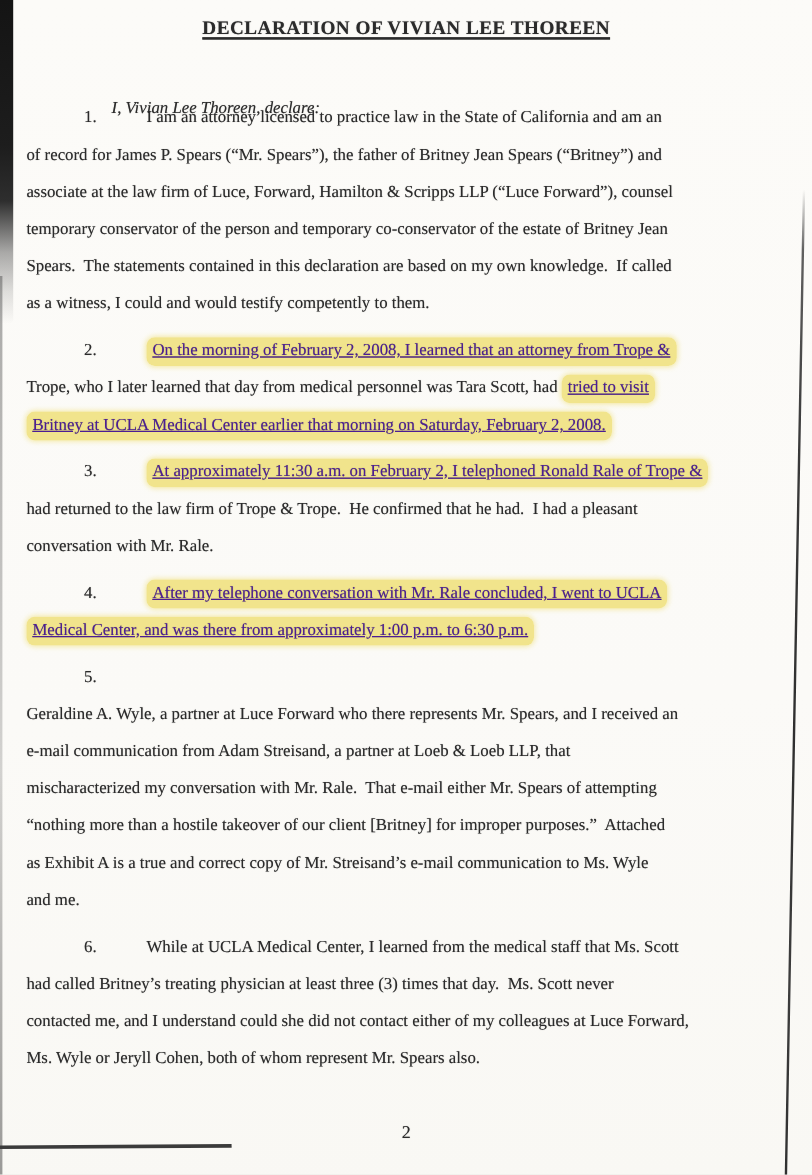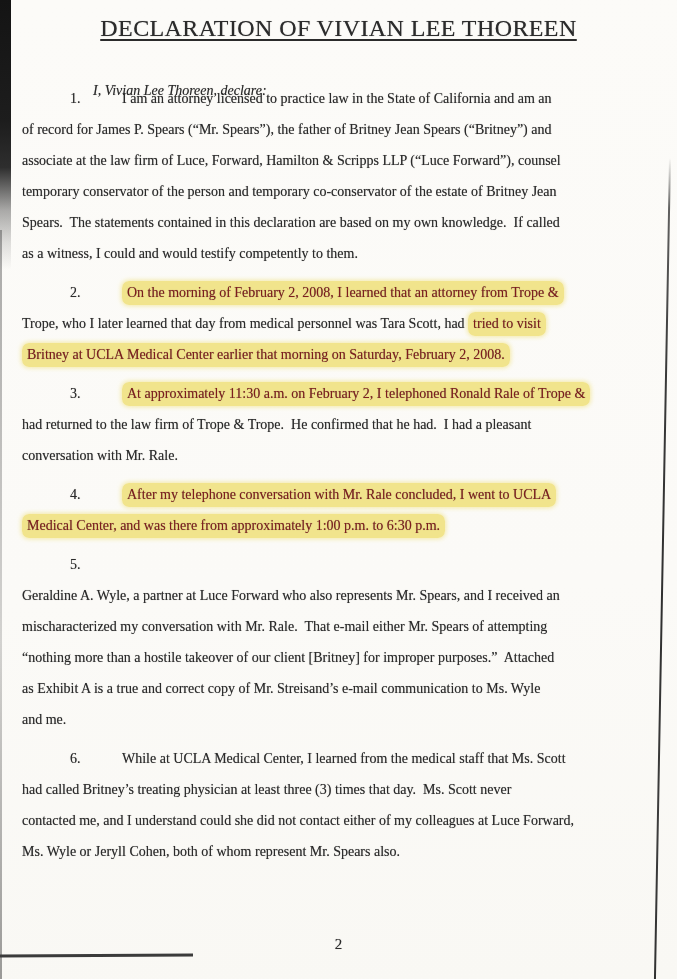--- a/index.html
+++ b/index.html
@@ -43,22 +43,22 @@
     transform: rotate(1.05deg);
     transform-origin: top center;
     border-radius: 1px;
   }
   
   #title {
     position: absolute;
     top: 15px; left: 0;
     width: 100%;
     text-align: center;
-    font-weight: normal;
-    font-size: 24px;
+    font-weight: bold;
+    font-size: 16px;
     letter-spacing: 0.4px;
     text-decoration: underline;
     text-underline-offset: 3px;
     text-decoration-thickness: 2px;
     text-shadow: 0 0 0.8px rgba(40,40,40,0.6);
   }
   #doc-body {
     position: absolute;
     top: 44px; left: 22px;
     width: 632px;
@@ -72,24 +72,25 @@
     white-space: pre;
   }
   .line.first { padding-left: 100px; margin-top: 8px; }
   .line.intro { padding-left: 50px; margin-top: 0; font-style: italic; }
   .pnum {
     position: absolute;
     left: 48px; top: 0;
   }
   .hl {
     background: var(--hl, #f1e48c);
-    color: #7f1d1d;
+    color: #4c1d95;
     border-radius: 7px;
     padding: 4px 5px 5px 5px;
     box-shadow: 0 0 4px 1px var(--hl-soft, rgba(241,228,140,0.75));
+    text-decoration: underline;
   }
   #footer-line {
     position: absolute;
     left: 0; top: 954px;
     width: 193px; height: 2.5px;
     background: #3b3b3b;
     transform: rotate(-0.35deg);
   }
   #page-number {
     position: absolute;
@@ -122,21 +123,22 @@
       <div class="line"><span class="seg">as a witness, I could and would testify competently to them.</span></div>
       <div class="line first"><span class="pnum">2.</span><span class="seg hl">On the morning of February 2, 2008, I learned that an attorney from Trope &amp;</span></div>
       <div class="line"><span class="seg">Trope, who I later learned that day from medical personnel was Tara Scott, had </span><span class="seg hl">tried to visit</span></div>
       <div class="line"><span class="seg hl">Britney at UCLA Medical Center earlier that morning on Saturday, February 2, 2008.</span></div>
       <div class="line first"><span class="pnum">3.</span><span class="seg hl">At approximately 11:30 a.m. on February 2, I telephoned Ronald Rale of Trope &amp;</span></div>
       <div class="line"><span class="seg">had returned to the law firm of Trope &amp; Trope.  He confirmed that he had.  I had a pleasant</span></div>
       <div class="line"><span class="seg">conversation with Mr. Rale.</span></div>
       <div class="line first"><span class="pnum">4.</span><span class="seg hl">After my telephone conversation with Mr. Rale concluded, I went to UCLA</span></div>
       <div class="line"><span class="seg hl">Medical Center, and was there from approximately 1:00 p.m. to 6:30 p.m.</span></div>
       <div class="line first"><span class="pnum">5.</span></div>
-      <div class="line"><span class="seg">Geraldine A. Wyle, a partner at Luce Forward who also represents Mr. Spears, and I received an</span></div>
+      <div class="line"><span class="seg">Geraldine A. Wyle, a partner at Luce Forward who there represents Mr. Spears, and I received an</span></div>
+      <div class="line"><span class="seg">e-mail communication from Adam Streisand, a partner at Loeb &amp; Loeb LLP, that</span></div>
       <div class="line"><span class="seg">mischaracterized my conversation with Mr. Rale.  That e-mail either Mr. Spears of attempting</span></div>
       <div class="line"><span class="seg">“nothing more than a hostile takeover of our client [Britney] for improper purposes.”  Attached</span></div>
       <div class="line"><span class="seg">as Exhibit A is a true and correct copy of Mr. Streisand’s e-mail communication to Ms. Wyle</span></div>
       <div class="line"><span class="seg">and me.</span></div>
       <div class="line first"><span class="pnum">6.</span><span class="seg">While at UCLA Medical Center, I learned from the medical staff that Ms. Scott</span></div>
       <div class="line"><span class="seg">had called Britney’s treating physician at least three (3) times that day.  Ms. Scott never</span></div>
       <div class="line"><span class="seg">contacted me, and I understand could she did not contact either of my colleagues at Luce Forward,</span></div>
       <div class="line"><span class="seg">Ms. Wyle or Jeryll Cohen, both of whom represent Mr. Spears also.</span></div>
     </div>
 

